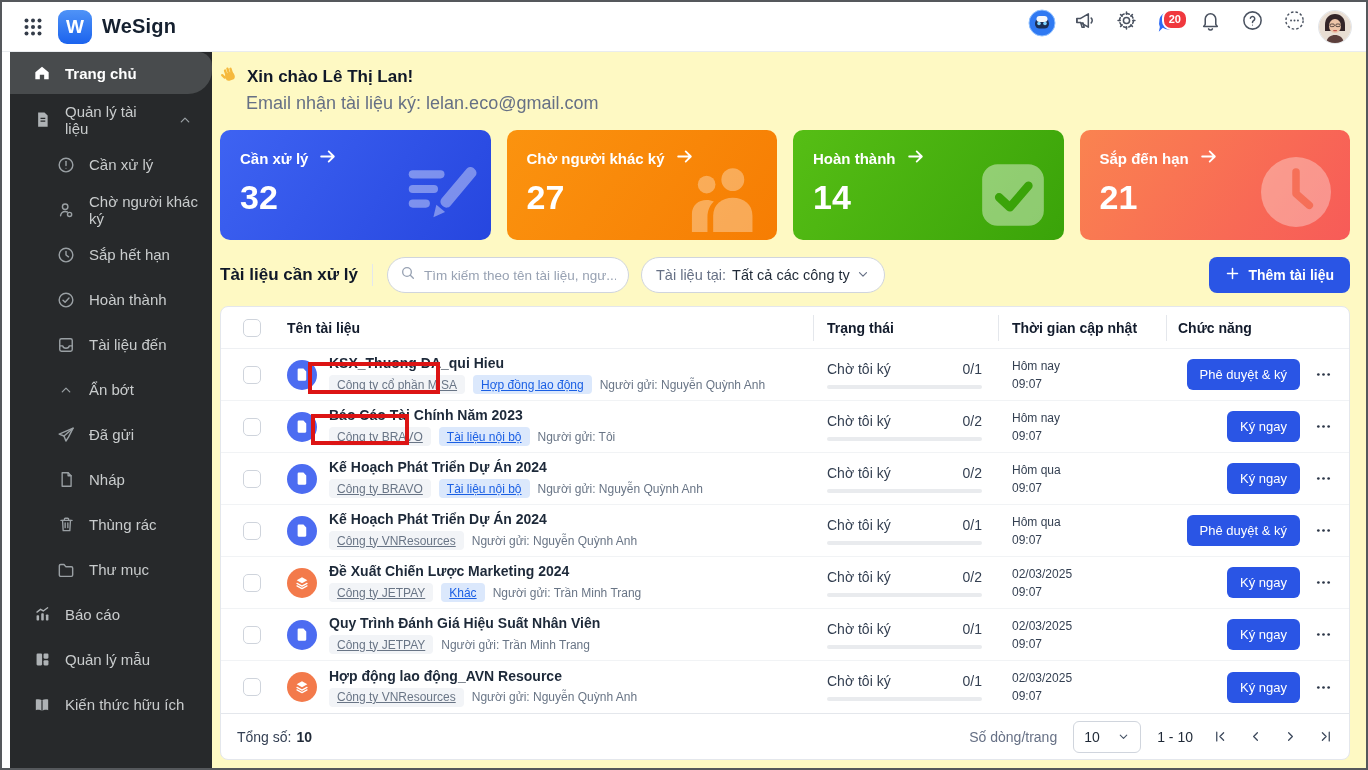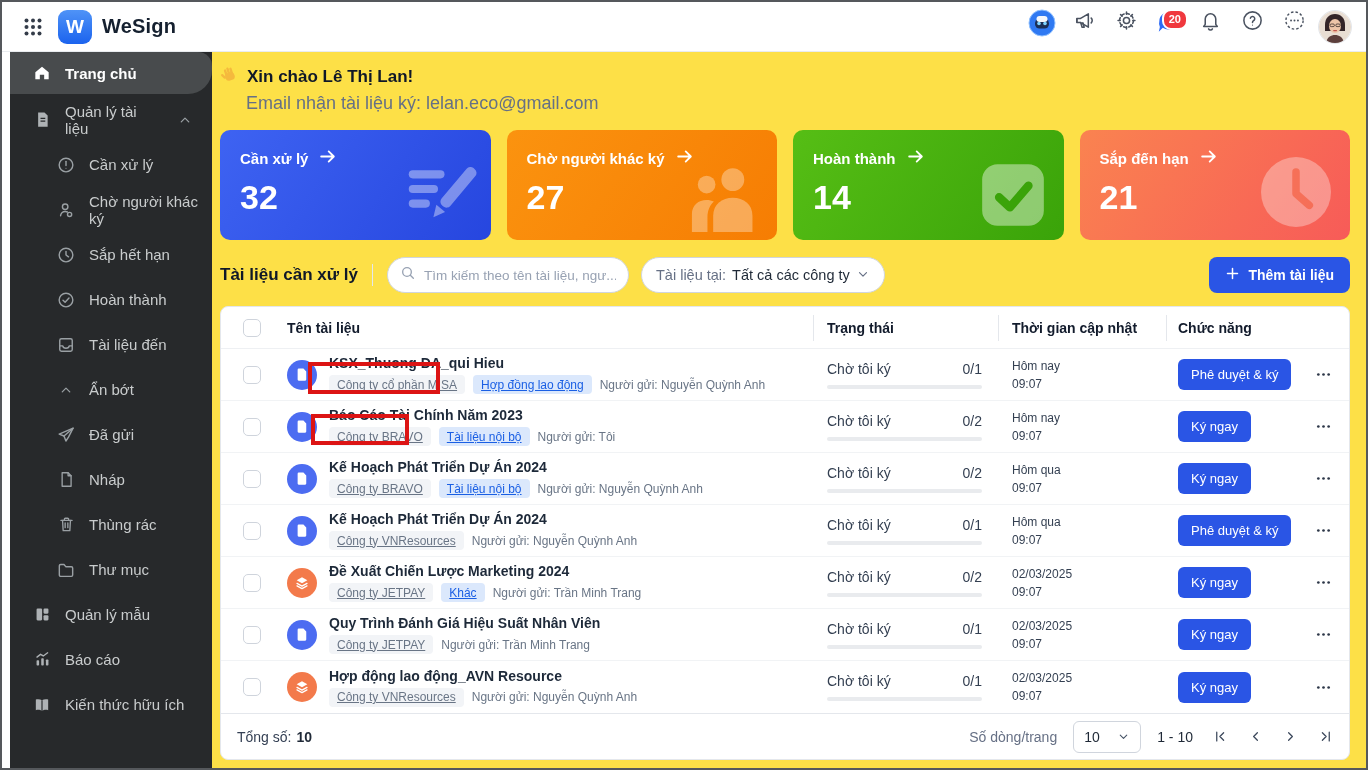--- a/index.html
+++ b/index.html
@@ -46,21 +46,21 @@
   }
   .side-item.lvl1 { padding-left:46px; }
   .side-item.active {
     background:#484b4d; color:#ffffff; font-weight:600;
     border-radius:0 14px 24px 0; height:42px; margin-bottom:3px;
   }
   .side-ic { width:20px; height:20px; flex:none; display:flex; align-items:center; justify-content:center; }
   .side-trail { margin-left:auto; margin-right:18px; display:flex; }
 
   
-  .main { position:absolute; left:202px; top:50px; right:0; bottom:0; background:#fde047; overflow:hidden; }
+  .main { position:absolute; left:202px; top:50px; right:0; bottom:0; background:#fef9c3; overflow:hidden; }
   .greeting { padding: 13px 16px 0 16px; }
   .greet-row { display:flex; align-items:center; gap:8px; }
   .greet-title { font-size:17px; font-weight:700; color:#101828; }
   .greet-sub { font-size:18px; color:#667085; margin: 5px 0 0 26px; }
 
   
   .cards { display:flex; gap:16px; margin: 16px 16px 0 16px; }
   .card {
     flex:1; height:110px; border-radius:10px; padding:17px 20px;
     color:#fff; position:relative; overflow:hidden; cursor:pointer;
@@ -117,21 +117,21 @@
   .doc-title { font-size:14px; font-weight:600; color:#1d2939; white-space:nowrap; }
   .meta-row { display:flex; align-items:center; gap:8px; margin-top:4px; }
   .tag { font-size:12px; padding:2.5px 8px; border-radius:4px; white-space:nowrap;text-decoration:underline; }
   .tag.gray { background:#f2f4f7; color:#697586; }
   .tag.blue { background:#dbe8fc; color:#1a5fe4; font-weight:500; }
   .sender { font-size:12px; color:#697586; white-space:nowrap; }
   .status-line { display:flex; justify-content:space-between; font-size:14px; color:#333f51; }
   .pbar { margin-top:8px; height:4px; border-radius:2px; background:#e9ebee; overflow:hidden; }
   .pbar > div { height:100%; background:#2a55e5; }
   .time-cell { font-size:12px; color:#333f51; line-height:1.5; }
-  .btn-wrap { width:122px; display:flex; justify-content:flex-start; flex:none; }
+  .btn-wrap { width:122px; display:flex; justify-content:flex-end; flex:none; }
   .sign-btn {
     background:#2a55e5; color:#fff; border:none; border-radius:6px;
     font-size:13px; font-weight:500; padding:8px 13px; cursor:pointer; white-space:nowrap;
     font-family:"Liberation Sans","DejaVu Sans",sans-serif;
   }
   .more-btn { margin-left:14px; cursor:pointer; display:flex; }
 
   
   .tfoot { display:flex; align-items:center; height:46px; border-top:1px solid #e4e7ec; padding:0 16px; font-size:14px; color:#344054; }
   .tfoot b { margin-left:5px; color:#1f2937; }
@@ -357,40 +357,40 @@
         <svg width="20" height="20" viewBox="0 0 24 24" fill="none" stroke="#9aa0a4" stroke-width="1.7" stroke-linecap="round" stroke-linejoin="round">
           <path d="M4 7a1.6 1.6 0 0 1 1.6-1.6h4L11.7 8h6.7A1.6 1.6 0 0 1 20 9.6V18a1.6 1.6 0 0 1-1.6 1.6H5.6A1.6 1.6 0 0 1 4 18z"></path>
         </svg>
       </span>
       <span>Thư mục</span>
     </div>
     <div class="side-item">
       <span class="side-ic">
         <svg width="19" height="19" viewBox="0 0 24 24">
           <g fill="#aeb2b5">
-            <rect x="4.5" y="4.5" width="7" height="15" rx="1.4"></rect>
-            <rect x="13.3" y="4.5" width="6.2" height="6.4" rx="1.4"></rect>
-            <rect x="13.3" y="12.8" width="6.2" height="6.7" rx="1.4"></rect>
-          </g>
-        </svg>
-      </span>
-      <span>Quản lý mẫu</span>
-    </div>
-    <div class="side-item">
-      <span class="side-ic">
-        <svg width="19" height="19" viewBox="0 0 24 24">
-          <g fill="#aeb2b5">
             <rect x="4.5" y="13" width="3.2" height="6.5" rx="1"></rect>
             <rect x="10.4" y="10.5" width="3.2" height="9" rx="1"></rect>
             <rect x="16.3" y="12" width="3.2" height="7.5" rx="1"></rect>
           </g>
           <path d="M5 9l4.5-3.5 3.5 2 5.5-4" fill="none" stroke="#aeb2b5" stroke-width="1.7" stroke-linecap="round"></path>
         </svg>
       </span>
       <span>Báo cáo</span>
+    </div>
+    <div class="side-item">
+      <span class="side-ic">
+        <svg width="19" height="19" viewBox="0 0 24 24">
+          <g fill="#aeb2b5">
+            <rect x="4.5" y="4.5" width="7" height="15" rx="1.4"></rect>
+            <rect x="13.3" y="4.5" width="6.2" height="6.4" rx="1.4"></rect>
+            <rect x="13.3" y="12.8" width="6.2" height="6.7" rx="1.4"></rect>
+          </g>
+        </svg>
+      </span>
+      <span>Quản lý mẫu</span>
     </div>
     <div class="side-item">
       <span class="side-ic">
         <svg width="20" height="20" viewBox="0 0 24 24">
           <path d="M12 6.3C10 4.9 7 4.6 4.6 5.4v12.8c2.4-.8 5.4-.5 7.4 1 2-1.5 5-1.8 7.4-1V5.4C17 4.6 14 4.9 12 6.3z" fill="#aeb2b5"></path>
           <path d="M12 6.3v12.9" stroke="#27292b" stroke-width="1.4"></path>
         </svg>
       </span>
       <span>Kiến thức hữu ích</span>
     </div>

